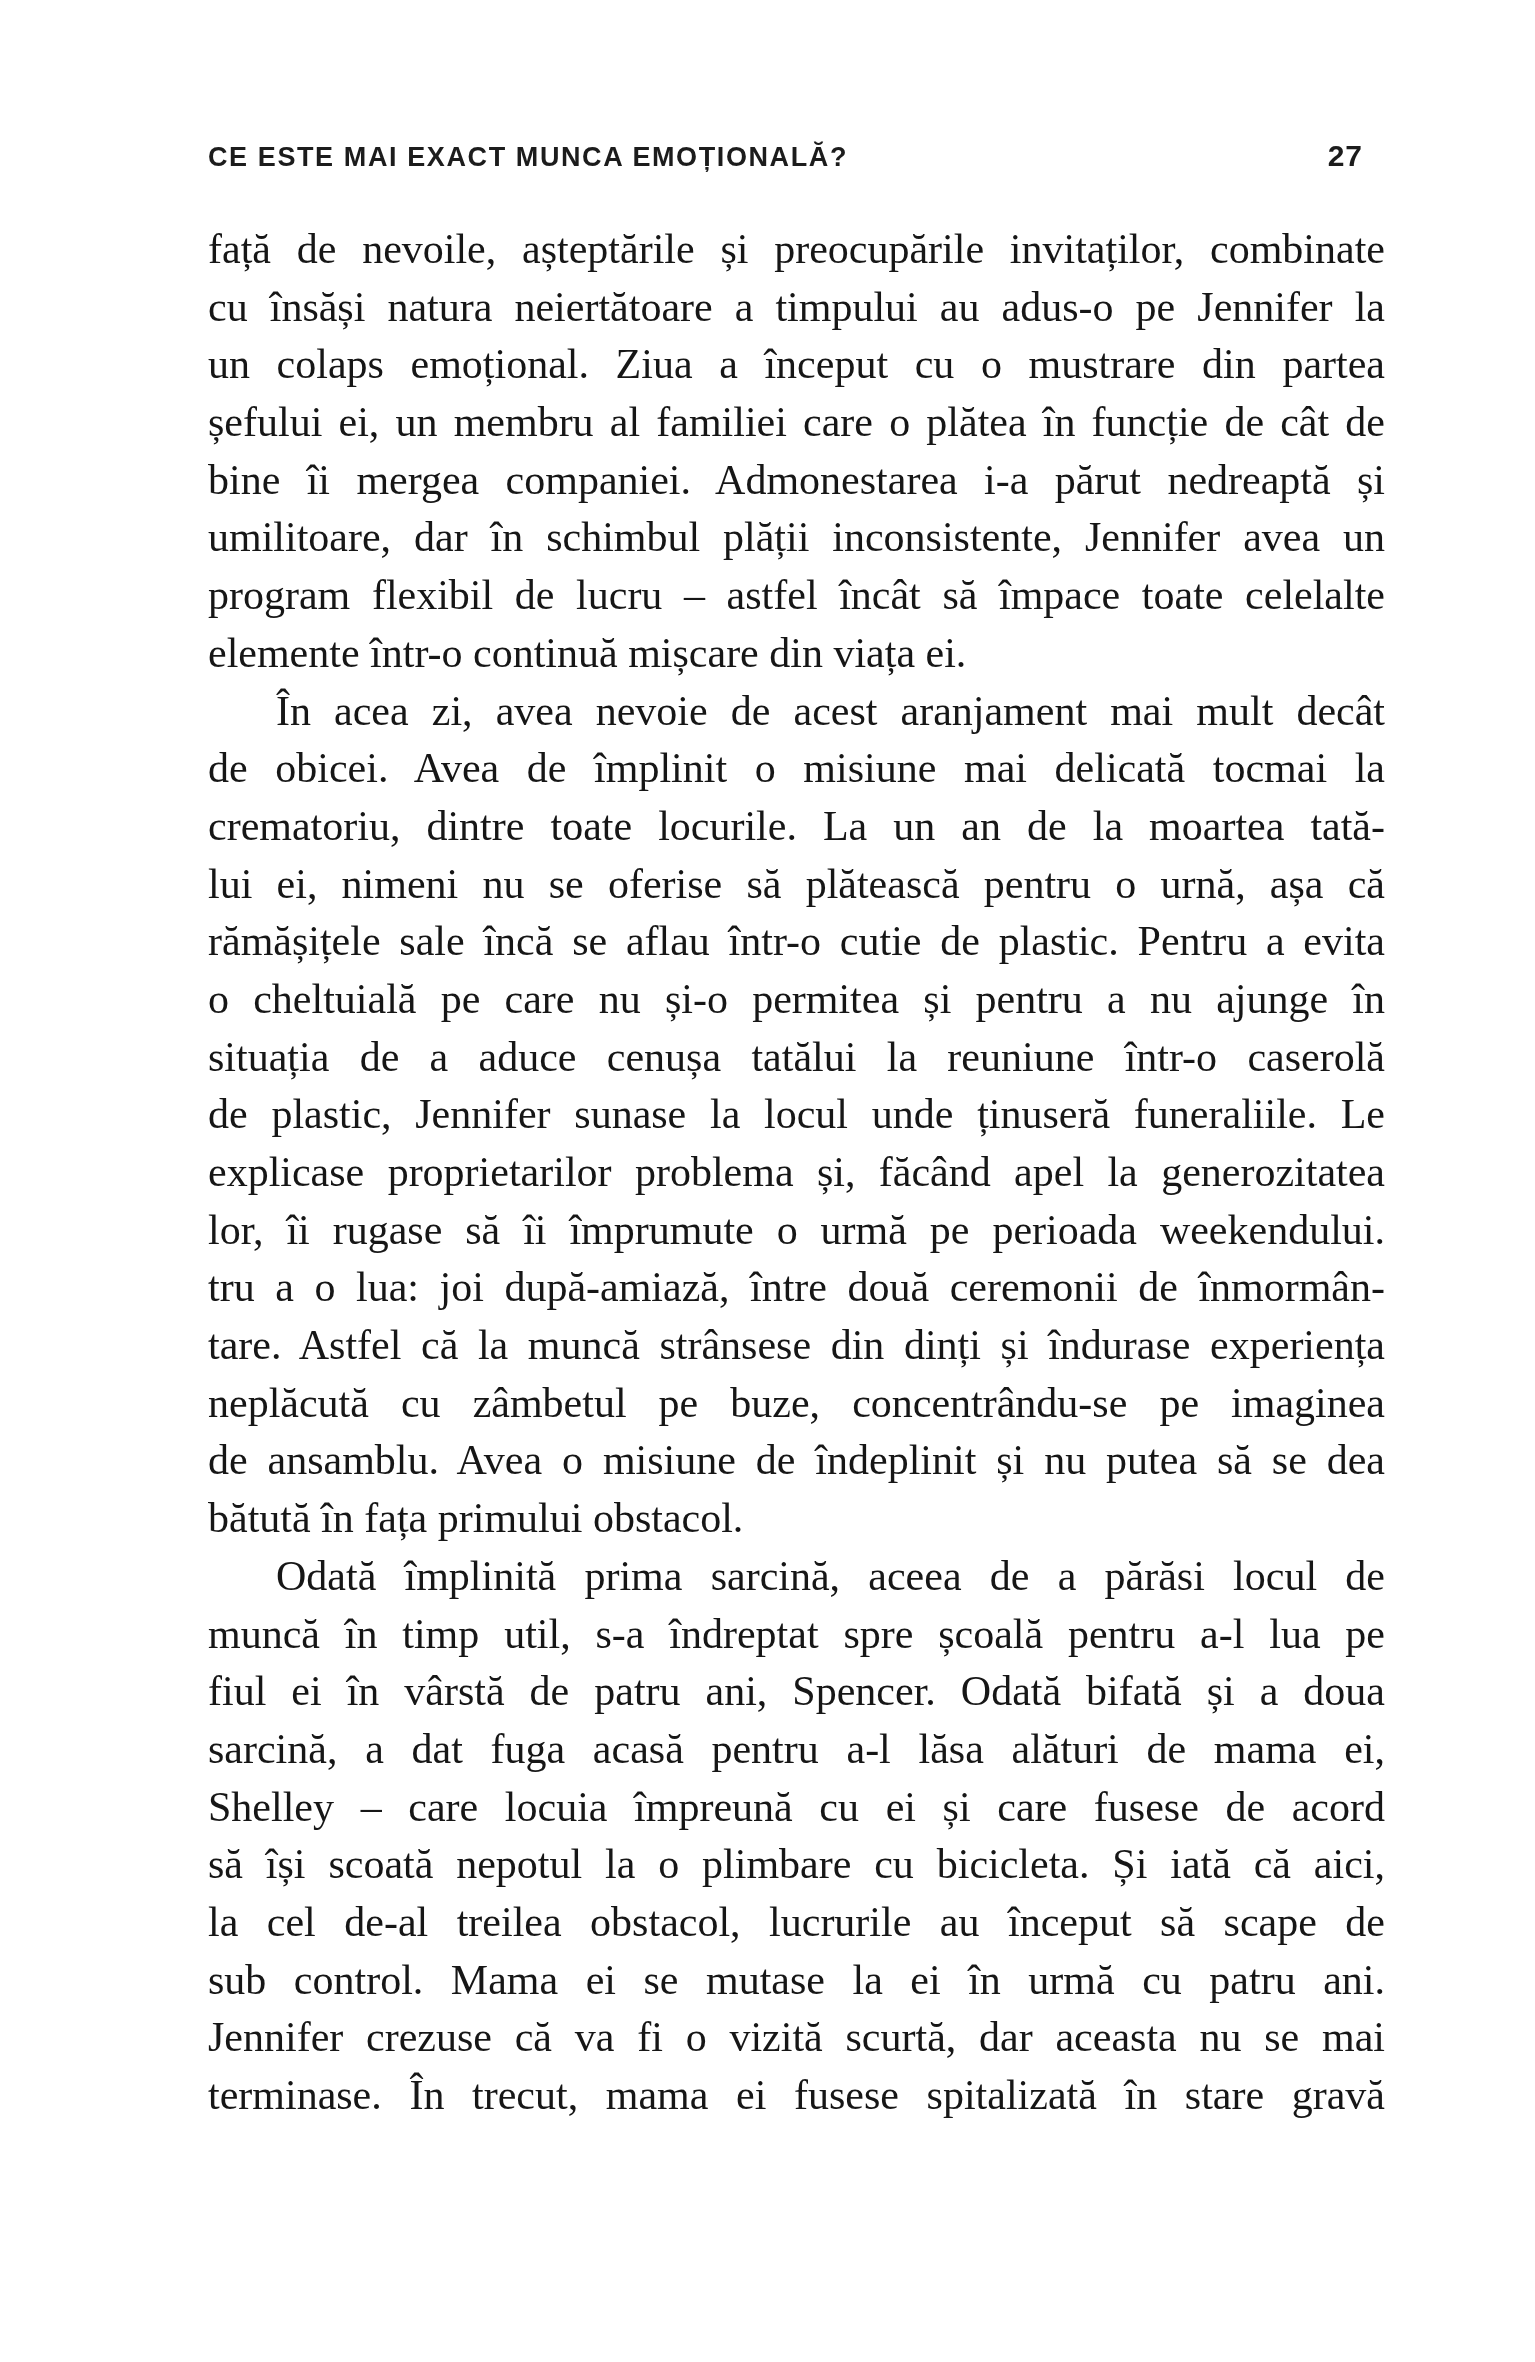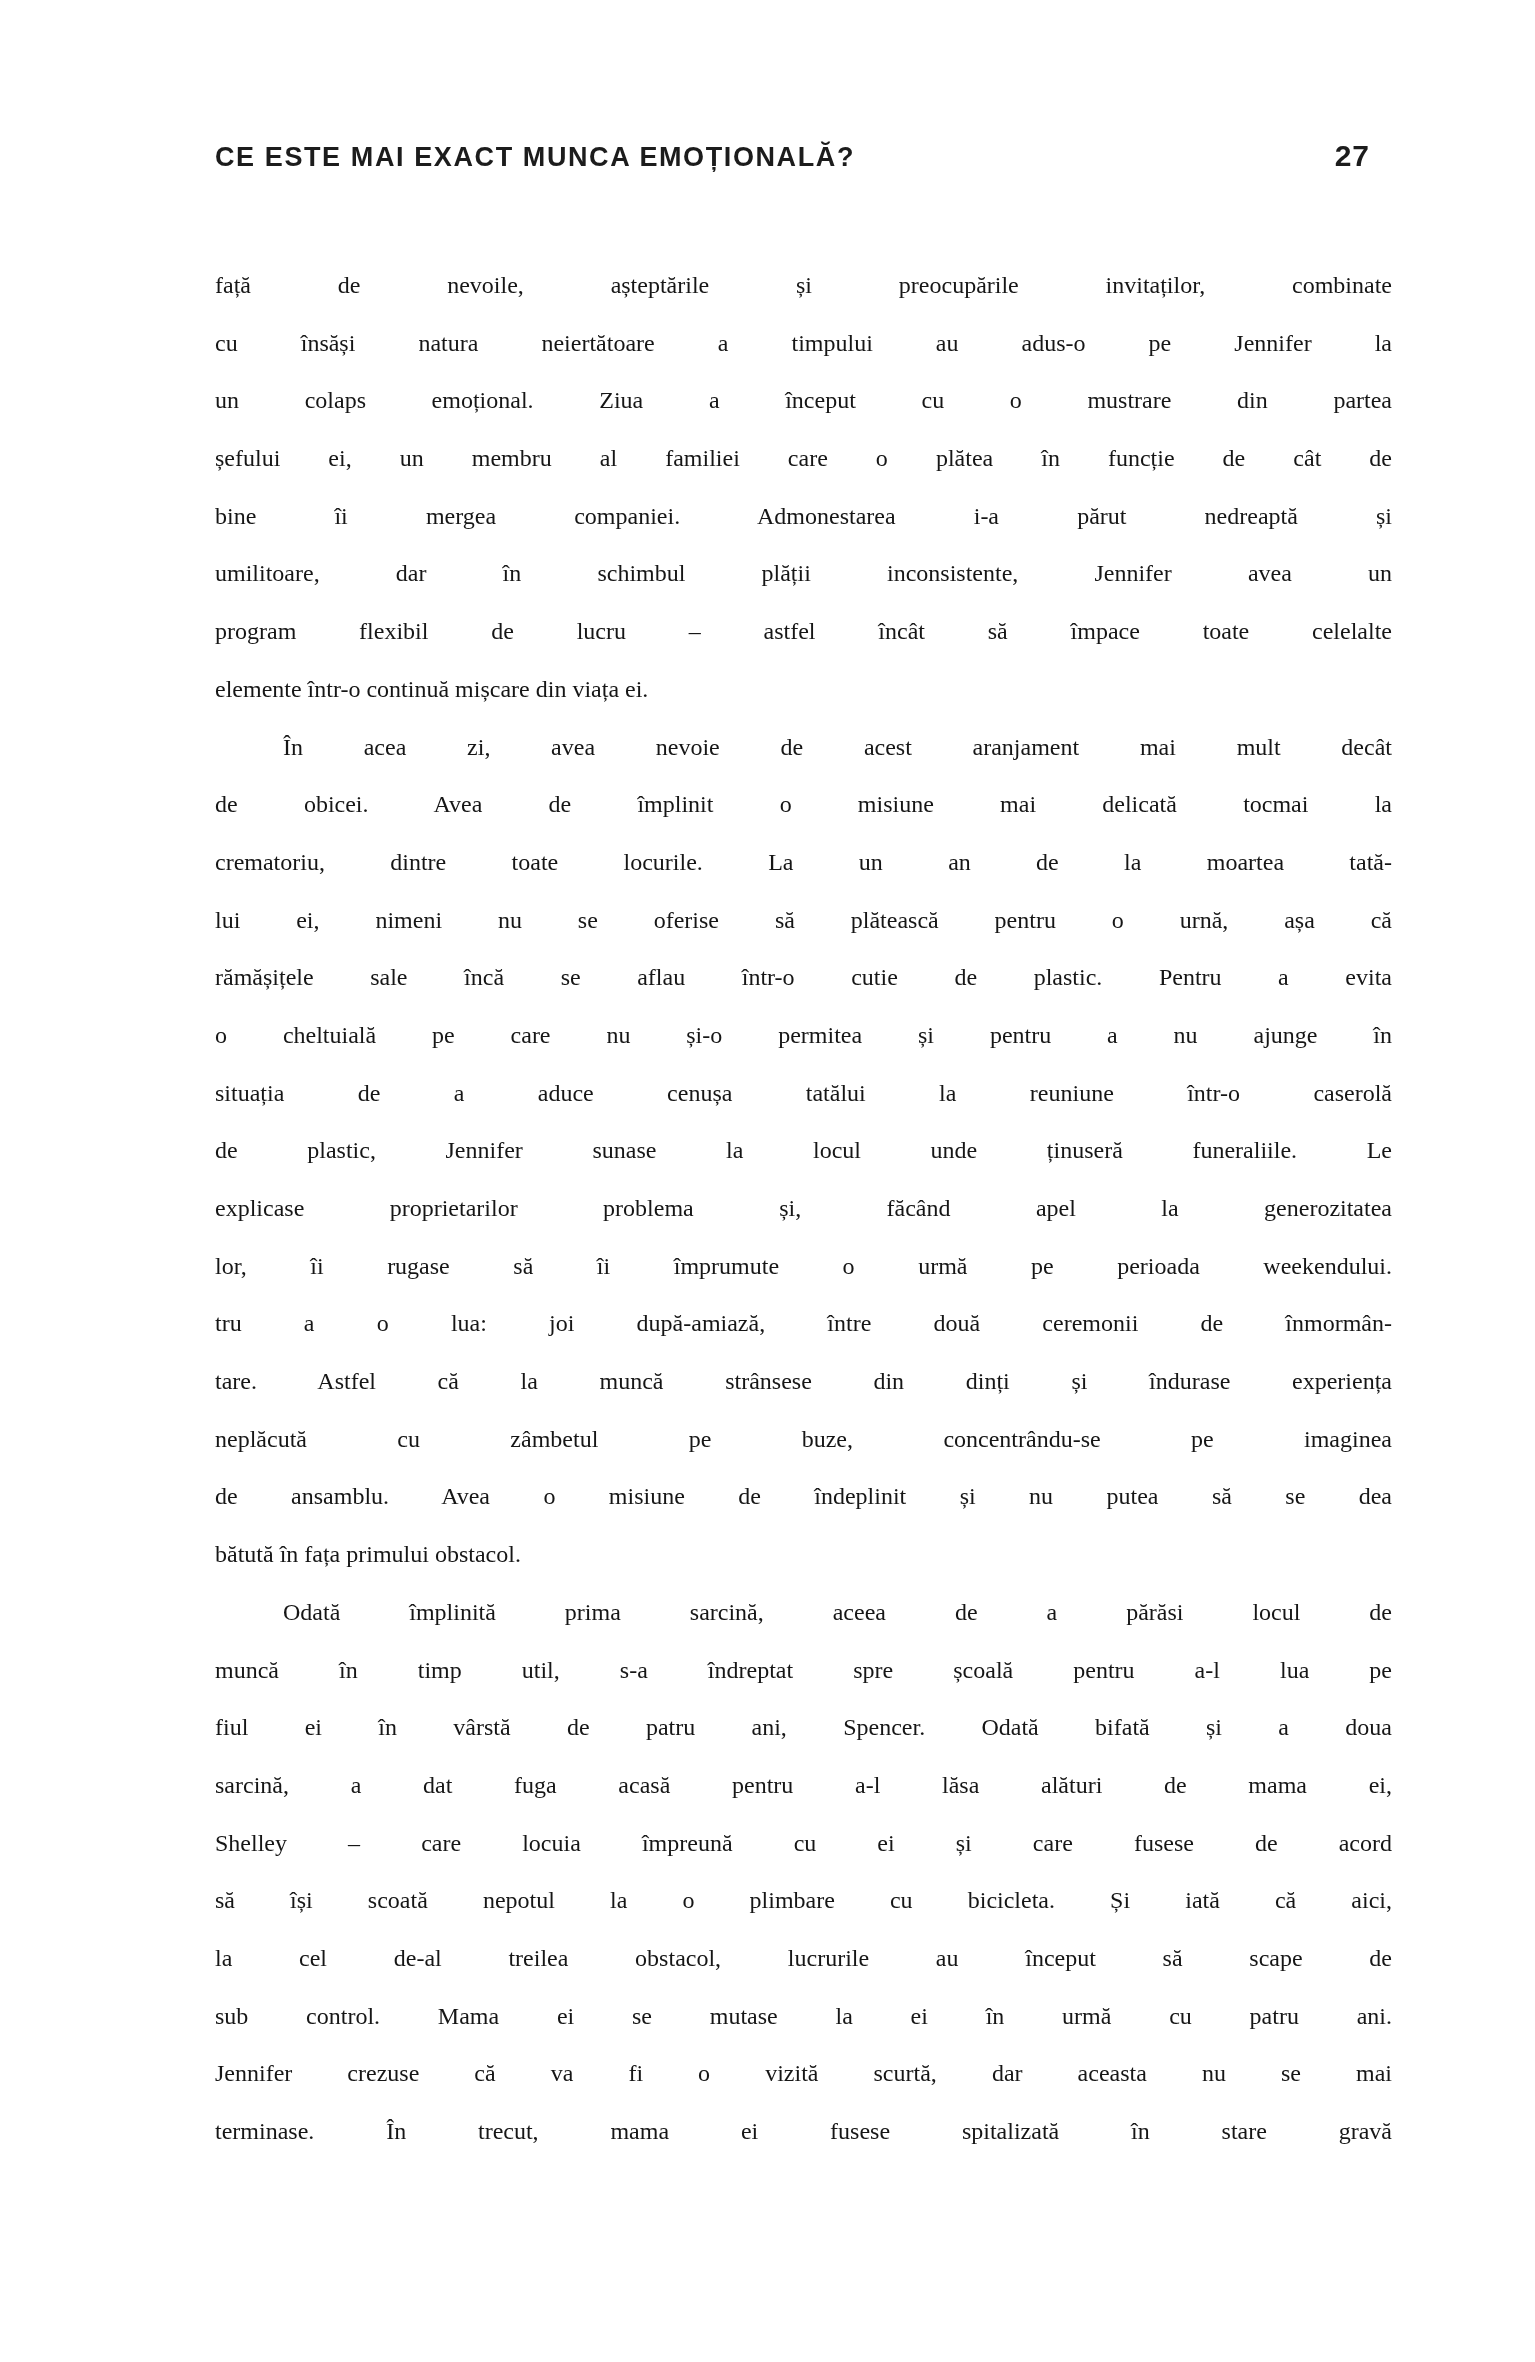--- a/index.html
+++ b/index.html
@@ -11,21 +11,21 @@
     position: relative;
     width: 1535px;
     height: 2362px;
     background: #ffffff;
     overflow: hidden;
     font-family: "Liberation Serif", "DejaVu Serif", serif;
     color: #161616;
   }
   .content {
     position: absolute;
-    left: 215px;
+    left: 208px;
     top: 103px;
     width: 1177px;
   }
   .header-row {
     display: flex;
     justify-content: space-between;
     align-items: baseline;
     font-family: "Liberation Sans", sans-serif;
     color: #1c1c1c;
   }
@@ -37,22 +37,22 @@
     white-space: nowrap;
   }
   .folio {
     font-size: 30px;
     font-weight: 600;
     letter-spacing: 1px;
     padding-right: 22px;
     margin-top: 36px;
   }
   .body-text {
-    margin-top: 84px;
-    font-size: 24px;
+    margin-top: 48px;
+    font-size: 42px;
   }
   .paragraph {
     margin: 0;
     padding: 0;
   }
   .text-line {
     height: 57.7px;
     line-height: 57.7px;
     text-align: justify;
     text-align-last: justify;

